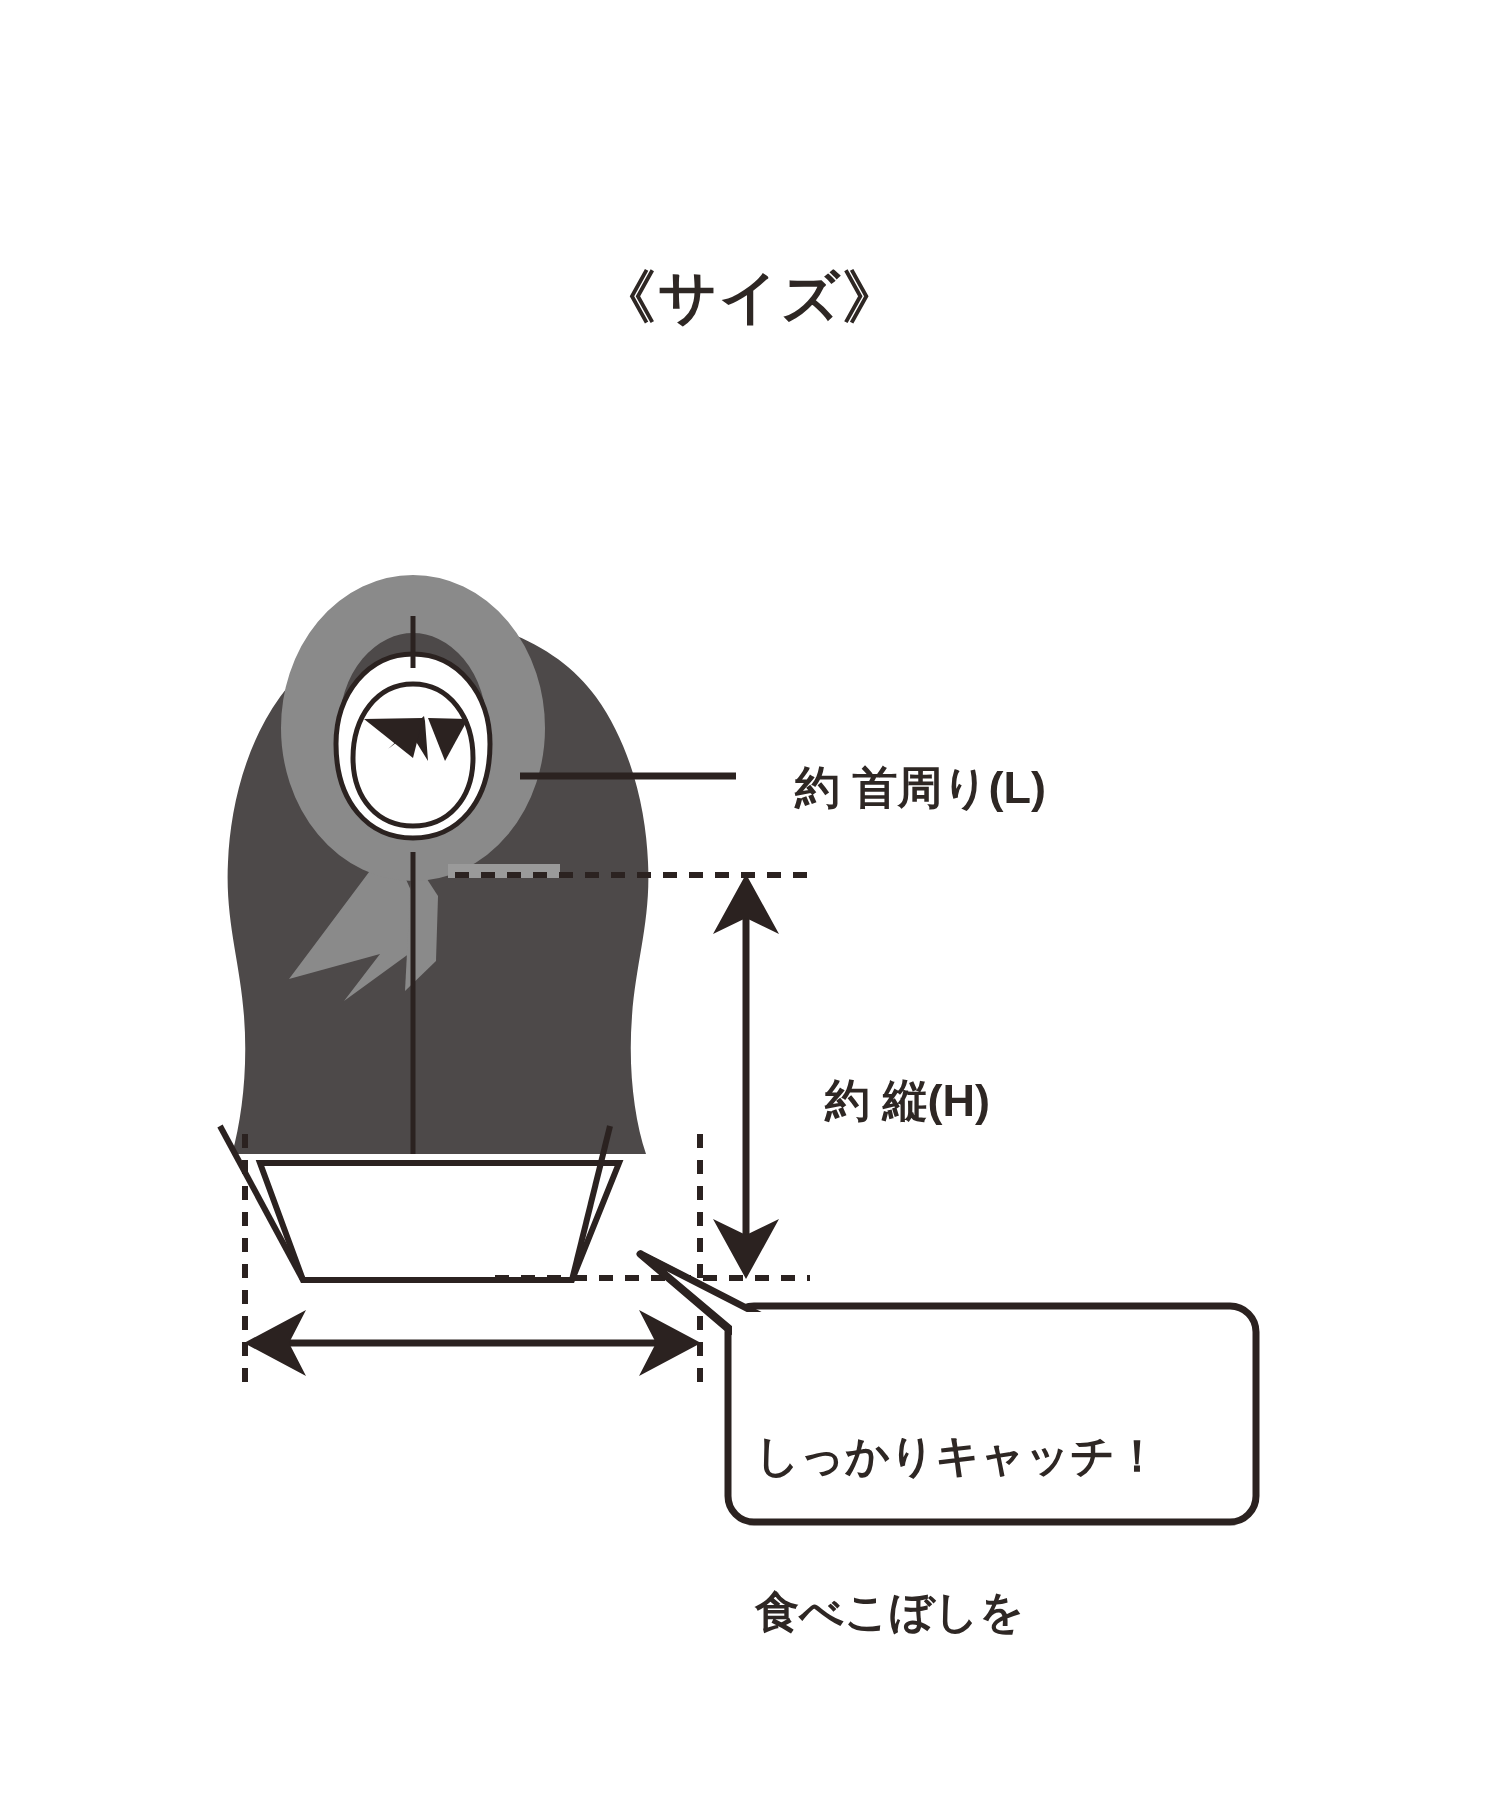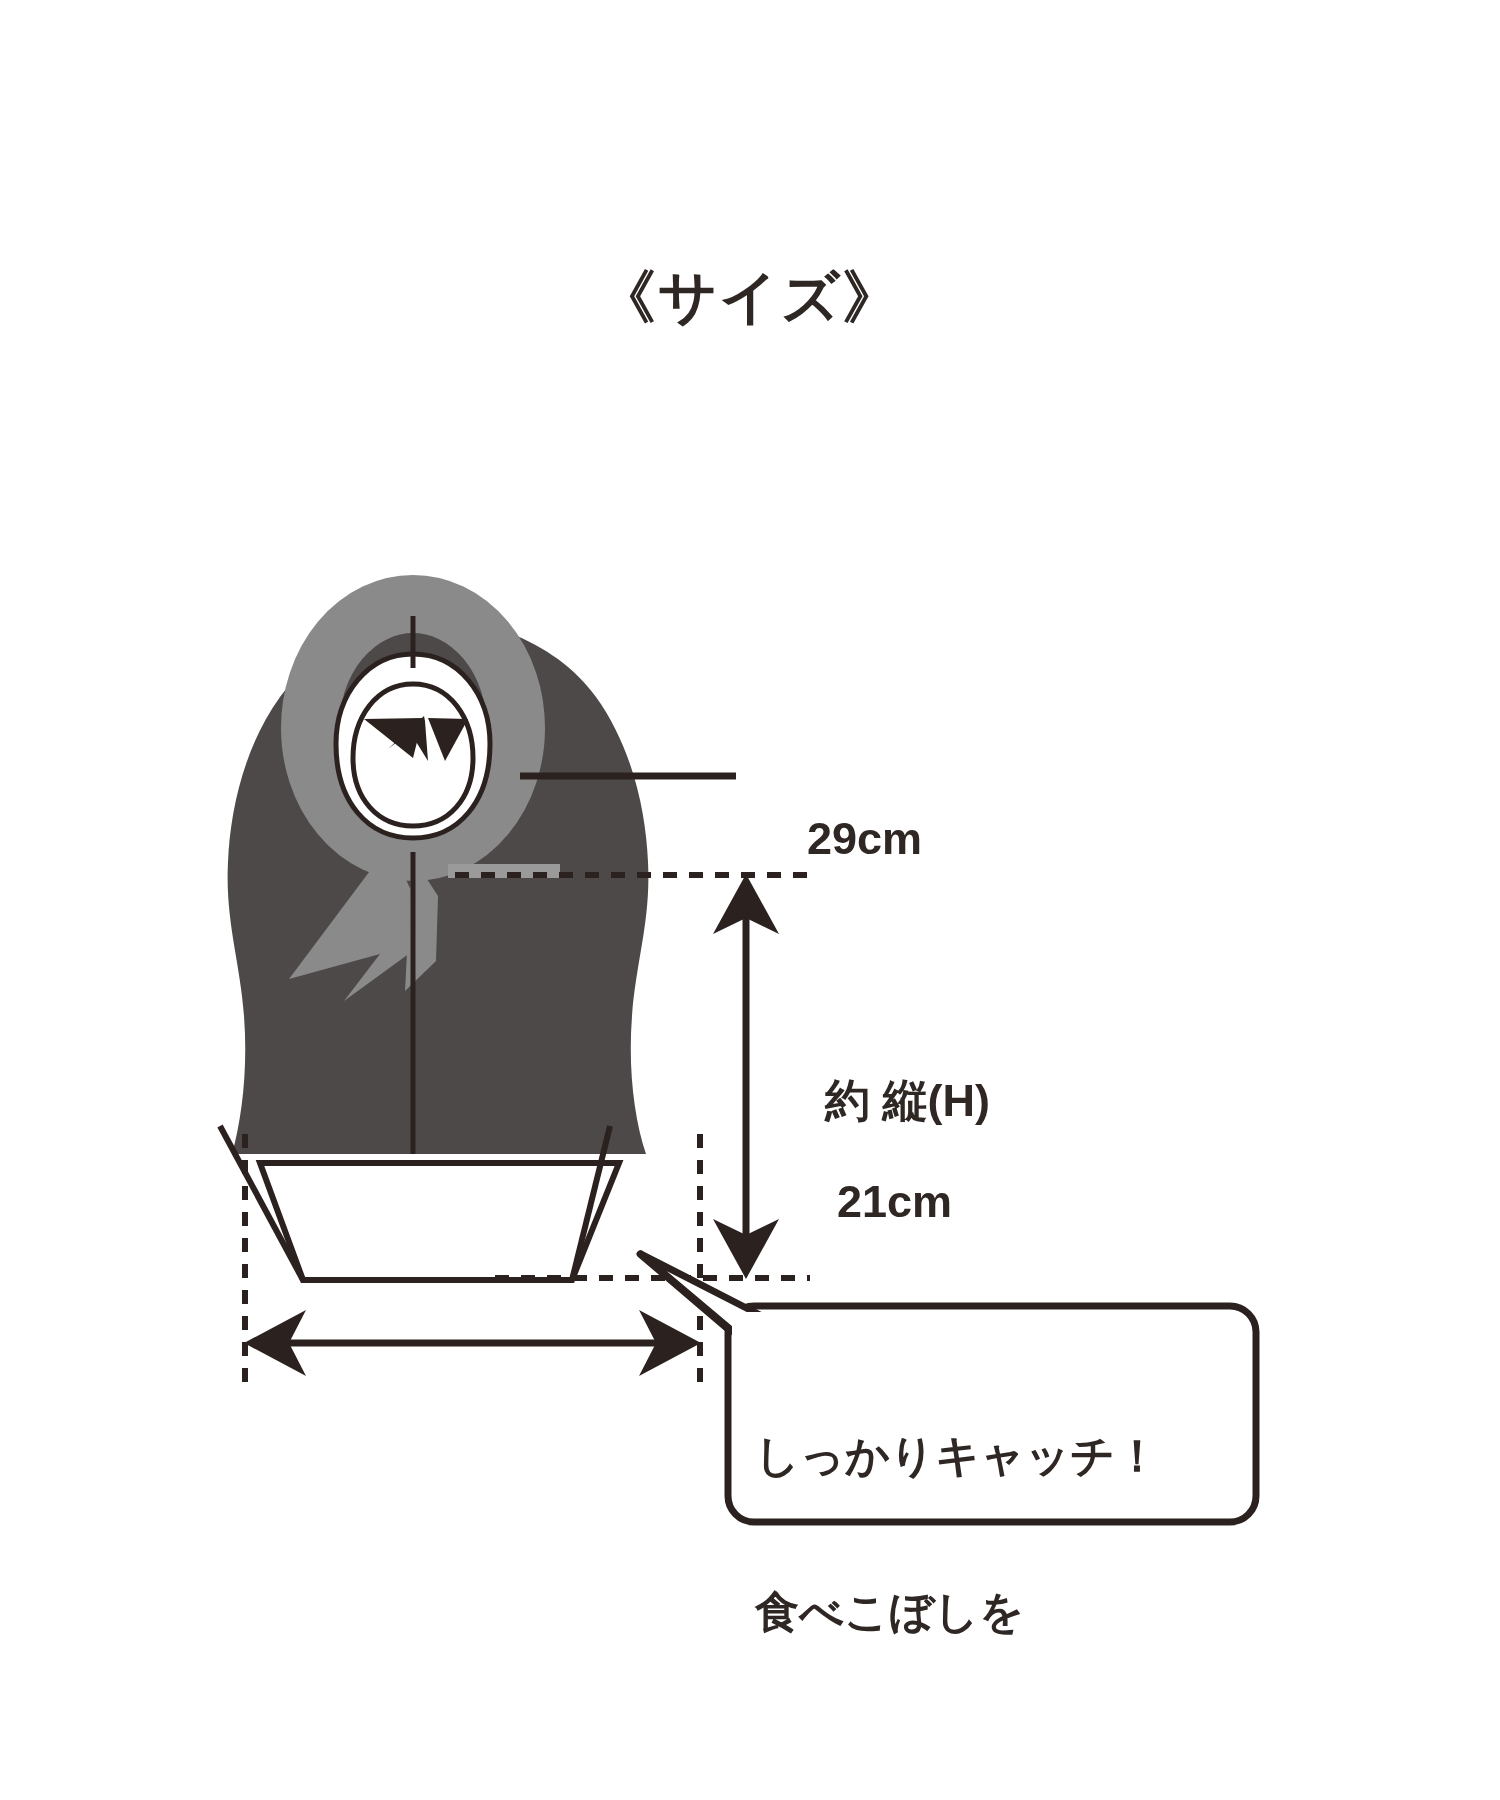--- a/index.html
+++ b/index.html
@@ -193,26 +193,25 @@
         <rect x="728" y="1290" width="528" height="216" rx="26" ry="26" fill="#ffffff" stroke="#2b2220" stroke-width="7"></rect>
         <path d="M 642 1239 L 757 1298 L 742 1322 Z" fill="#ffffff" stroke="none"></path>
         <path d="M 641 1238 L 760 1299 M 641 1238 L 743 1324" fill="none" stroke="#2b2220" stroke-width="7" stroke-linecap="round"></path>
         <rect x="732" y="1296" width="40" height="34" fill="#ffffff"></rect>
       </g>
 
     </svg>
   </div>
 
   <div class="label label-neck">
-    <span class="l2">29cm</span>
+    <span>約 首周り(L)</span>
   </div>
 
   <div class="label label-height">
     <span>約 縦(H)</span>
-    <span class="l2">21cm</span>
   </div>
 
 
   <div class="label bubble-text">
     <span class="bl">しっかりキャッチ！</span>
     <span class="bl">食べこぼしを</span>
   </div>
 
 </div>
 

